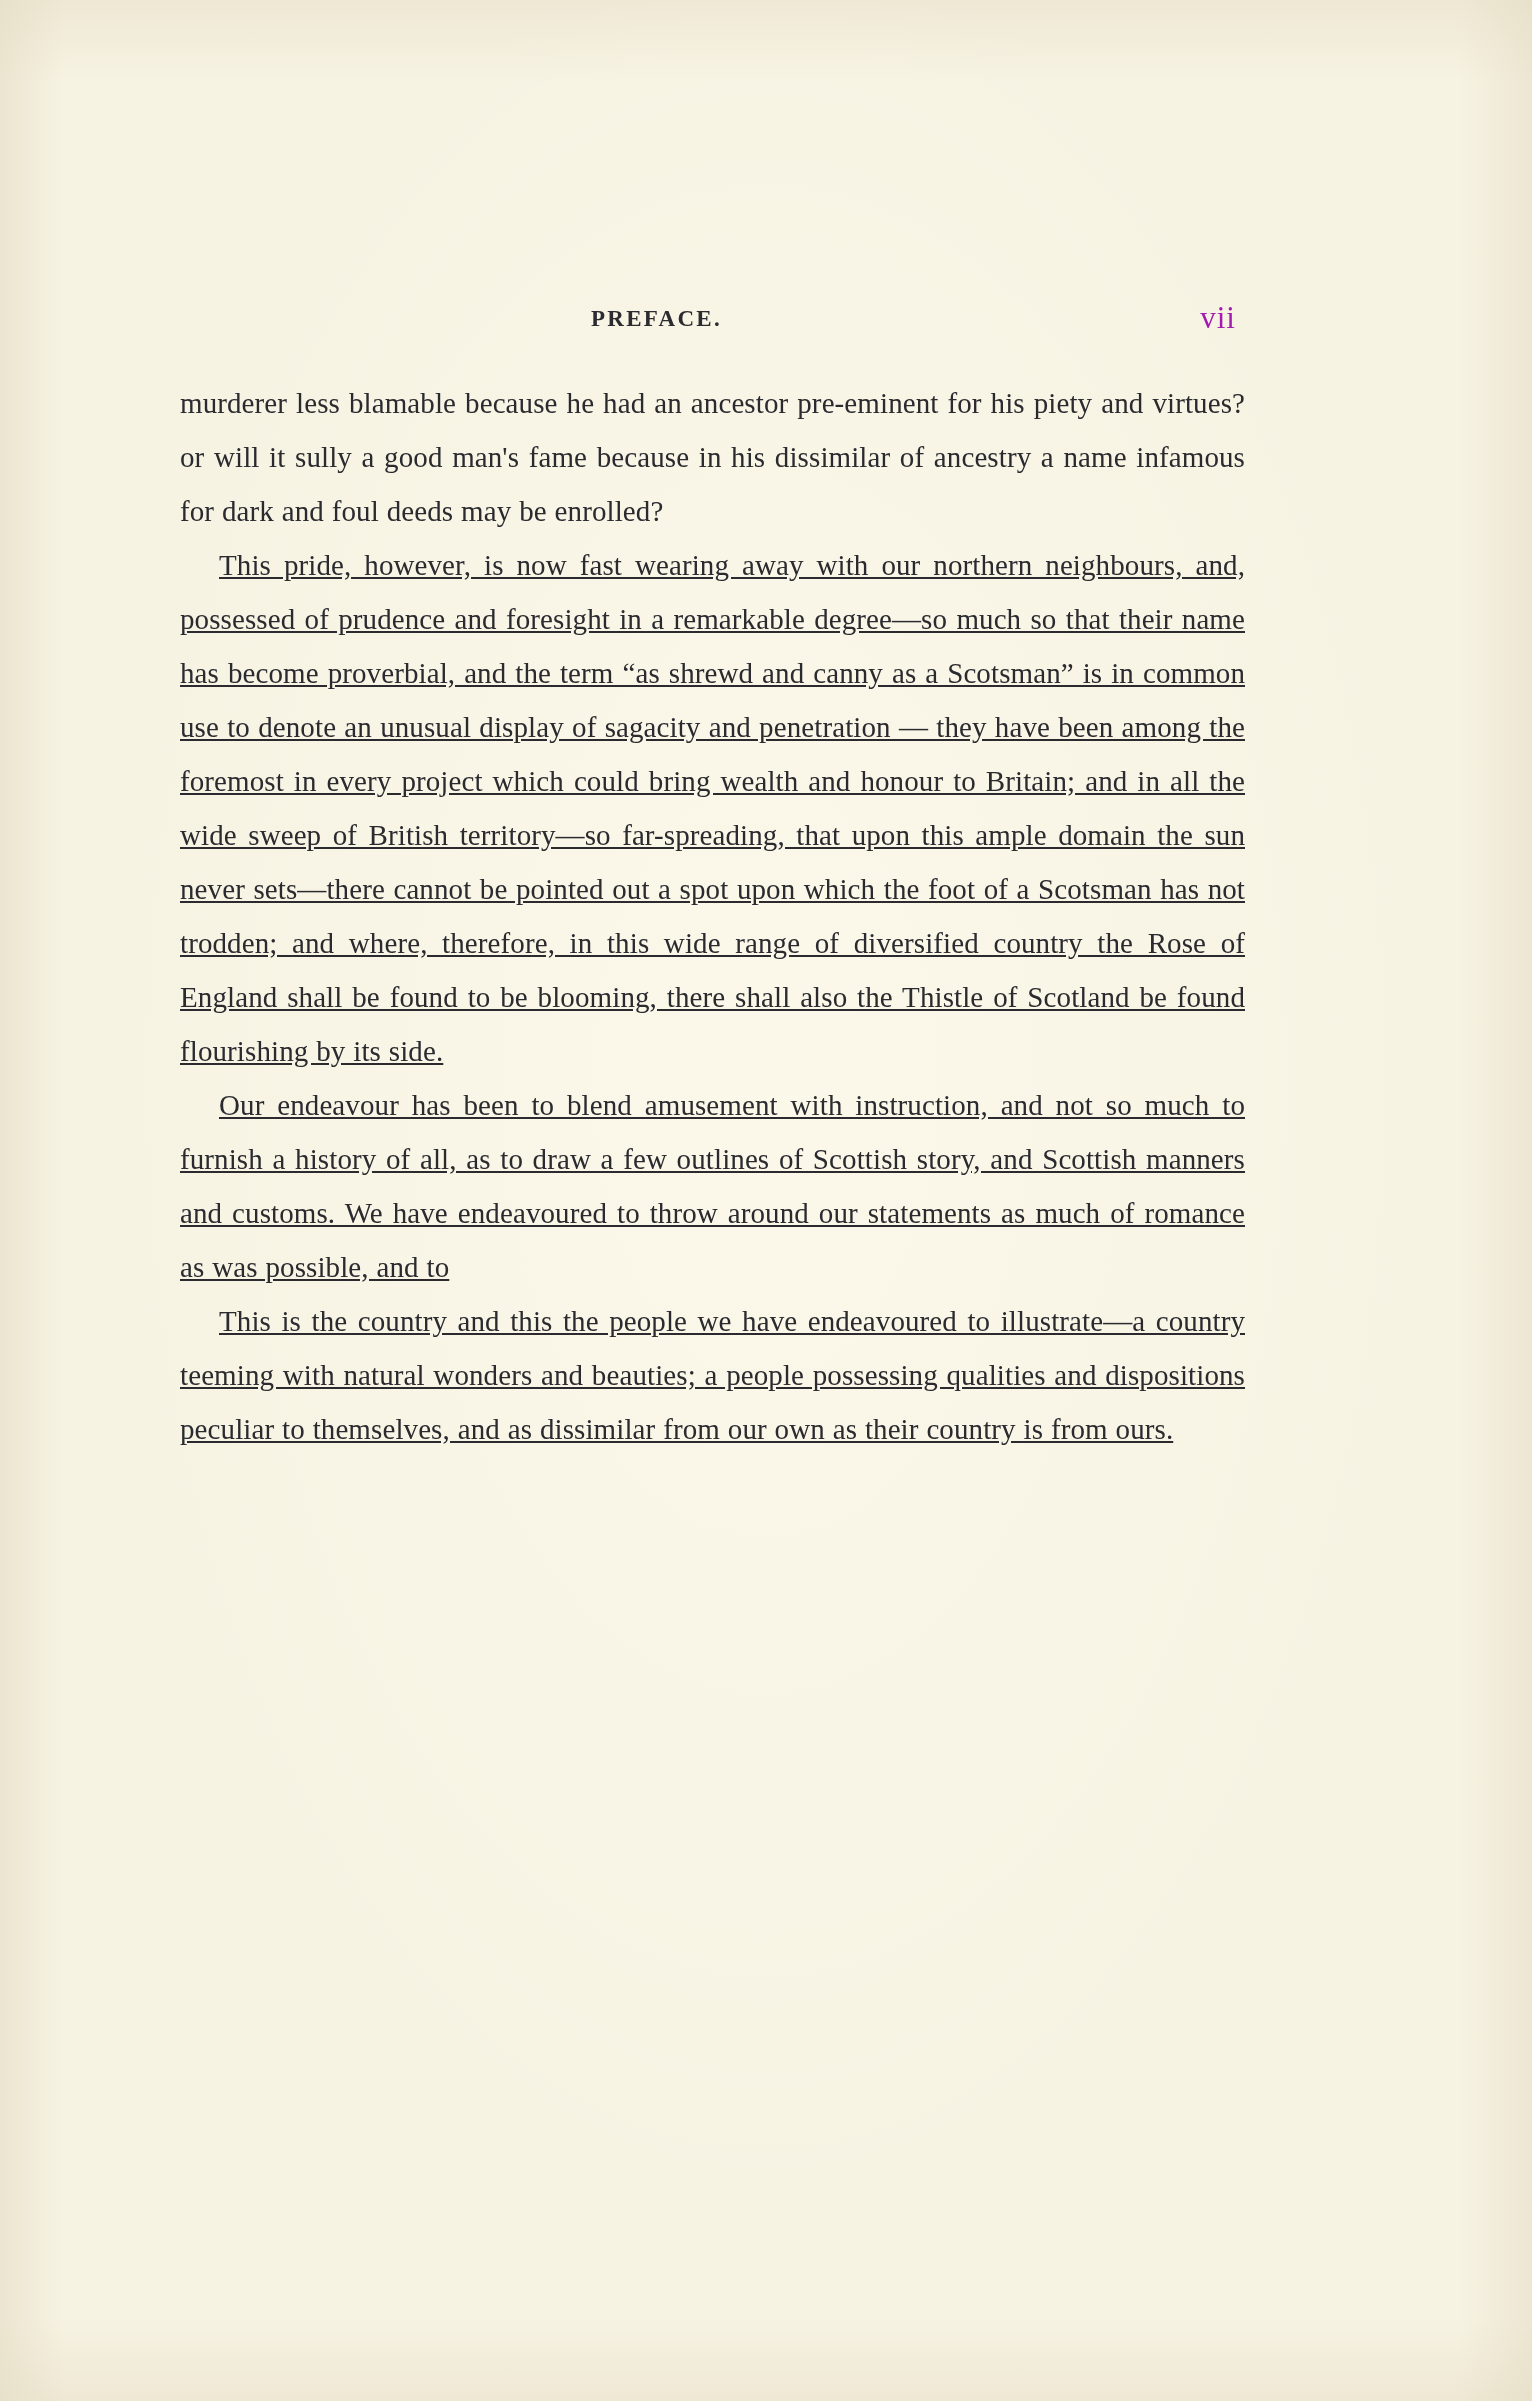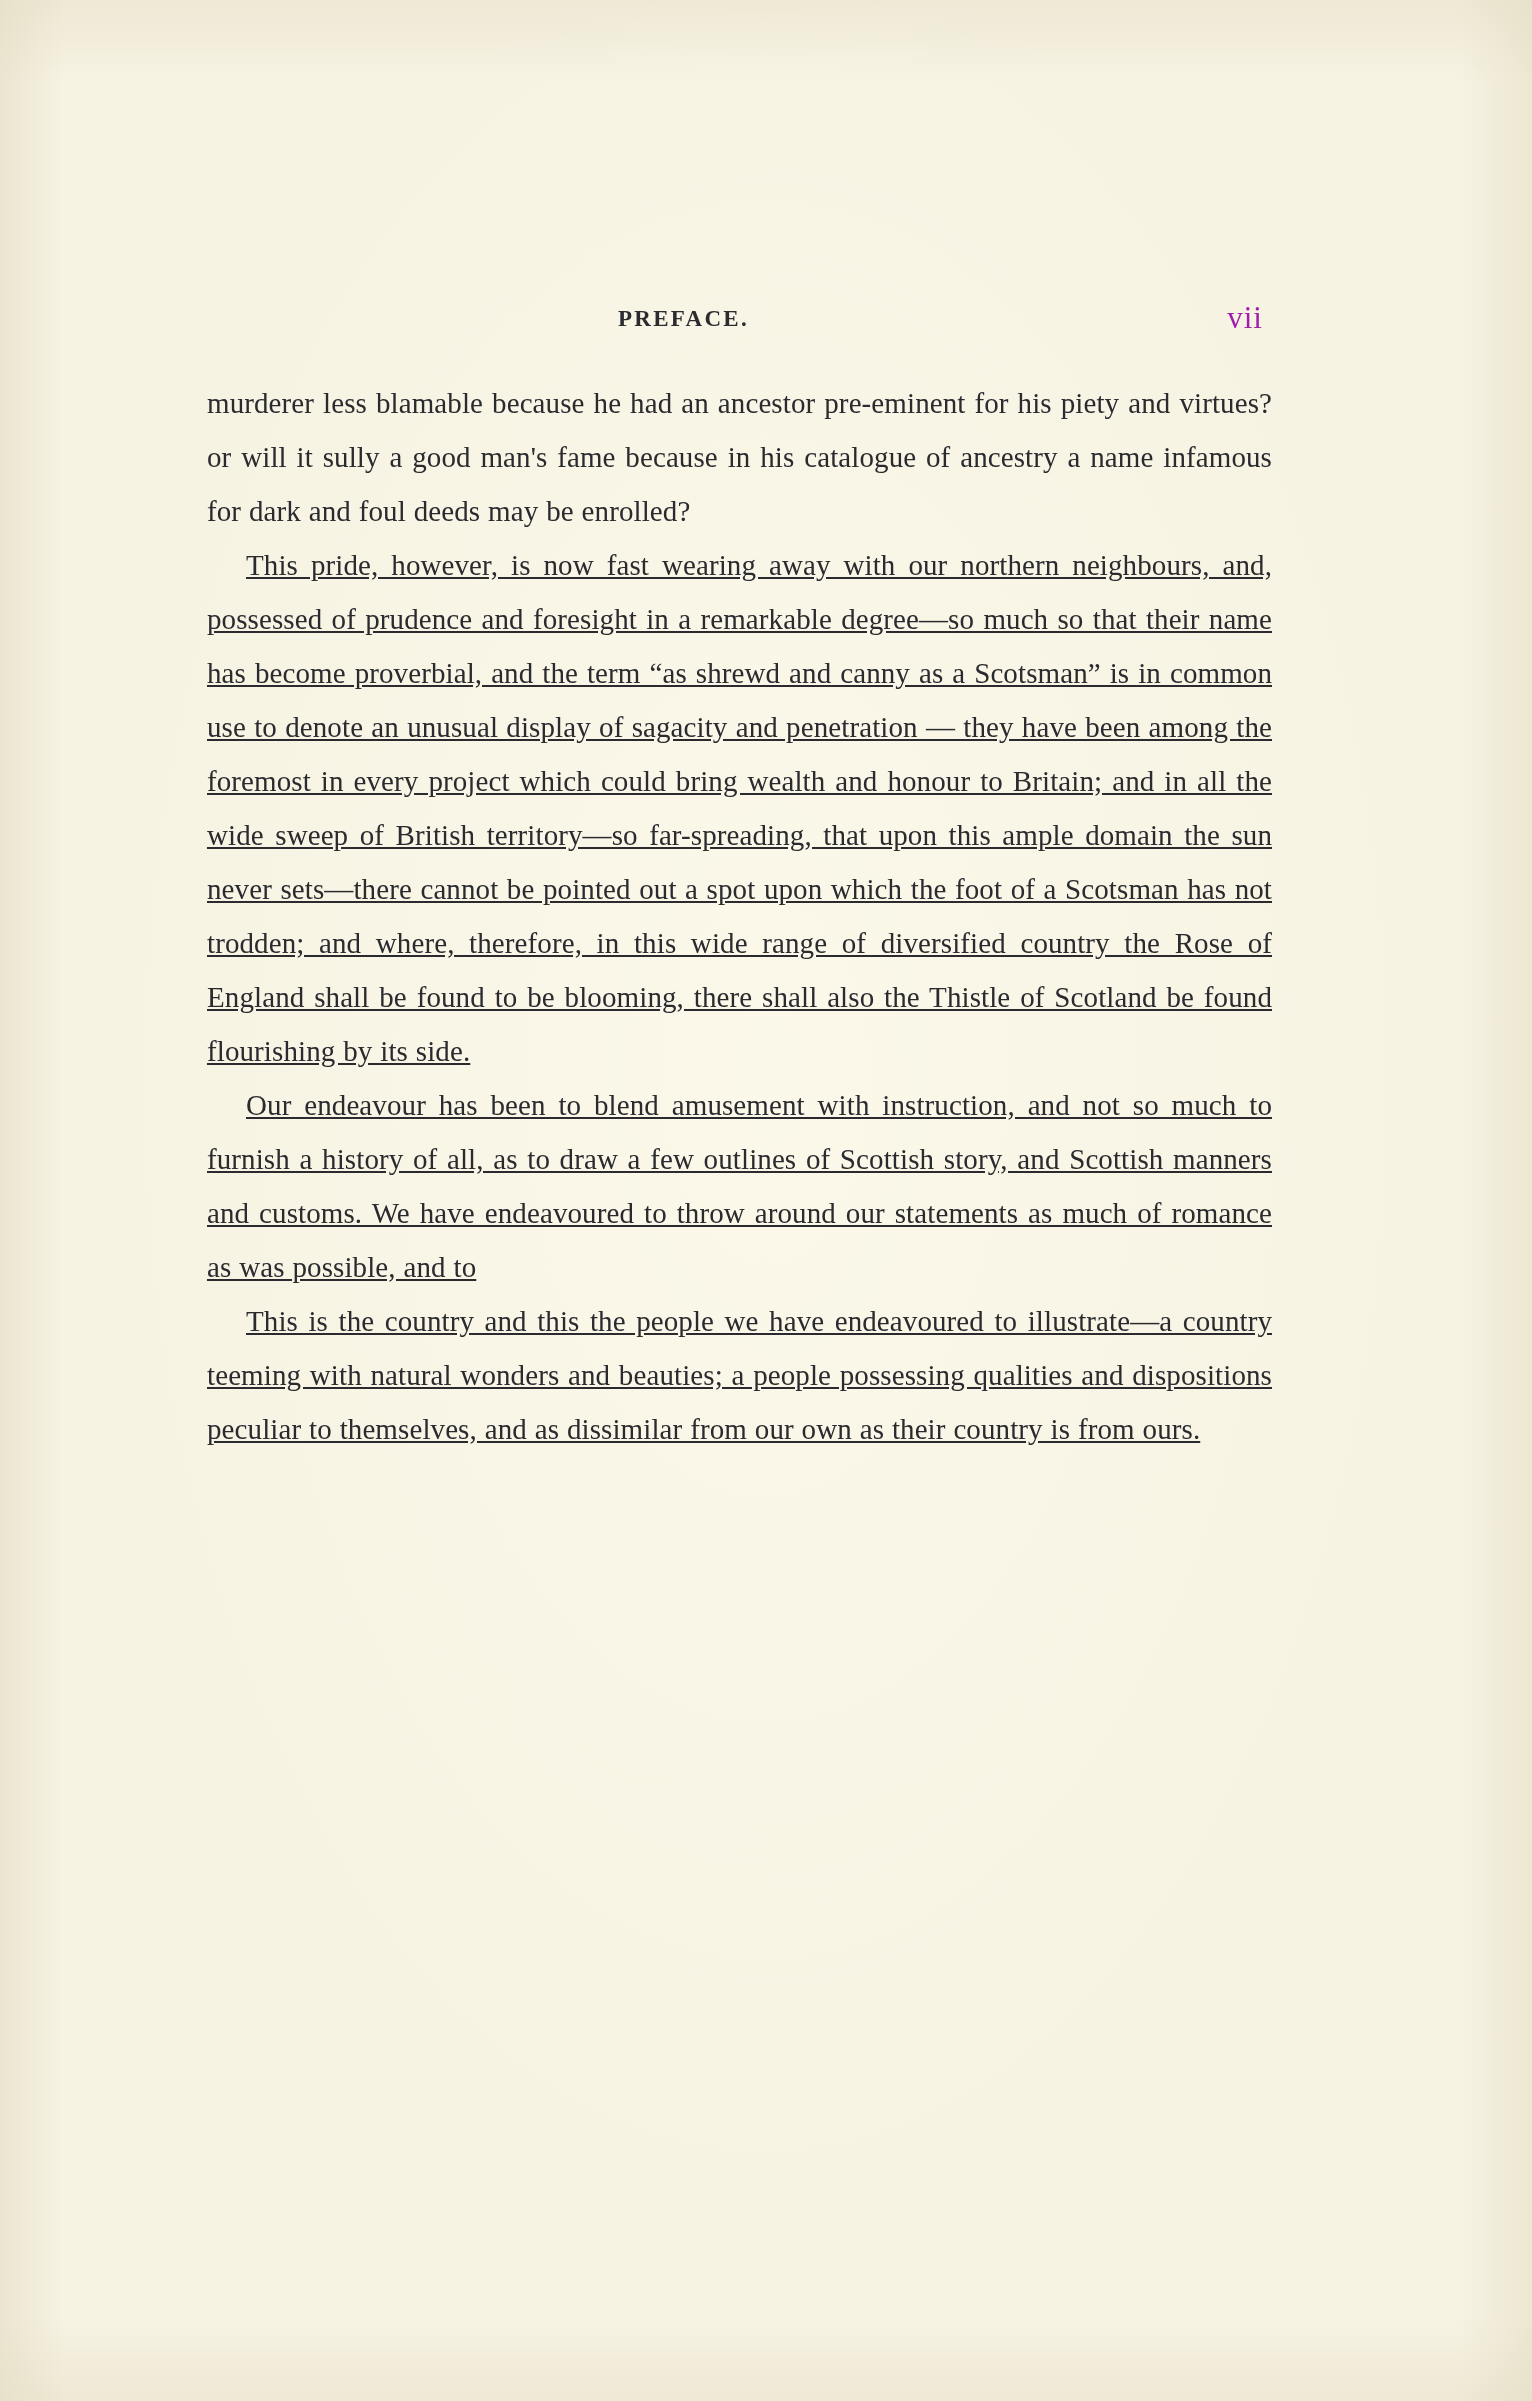--- a/index.html
+++ b/index.html
@@ -25,21 +25,21 @@
     pointer-events: none;
     background:
       radial-gradient(ellipse at 50% 45%, rgba(255,253,240,0.55) 0%, rgba(247,243,227,0) 62%),
       linear-gradient(to right, rgba(226,218,193,0.55) 0px, rgba(247,243,227,0) 65px),
       linear-gradient(to left, rgba(226,218,193,0.5) 0px, rgba(247,243,227,0) 74px),
       linear-gradient(to bottom, rgba(229,221,197,0.5) 0px, rgba(247,243,227,0) 83px),
       linear-gradient(to top, rgba(229,221,197,0.5) 0px, rgba(247,243,227,0) 83px);
   }
   .content {
     position: absolute;
-    left: 207px;
+    left: 180px;
     top: 306px;
     width: 1065px;
   }
   .running-head {
     position: relative;
     height: 48px;
     margin-bottom: 22px;
   }
   .running-head .title {
     position: absolute;
@@ -85,20 +85,20 @@
 <body>
 
 <div class="page">
   <div class="content">
 
     <div class="running-head">
       <span class="title">PREFACE.</span>
       <span class="folio">vii</span>
     </div>
 
-    <p class="body-par">murderer less blamable because he had an ancestor pre-eminent for his piety and virtues? or will it sully a good man's fame because in his catalogue of ancestry a name infamous for dark and foul deeds may be enrolled?</p>
+    <p class="body-par">murderer less blamable because he had an ancestor pre-eminent for his piety and virtues? or will it sully a good man's fame because in his dissimilar of ancestry a name infamous for dark and foul deeds may be enrolled?</p>
     <p class="body-par indent">This pride, however, is now fast wearing away with our northern neighbours, and, possessed of prudence and foresight in a remarkable degree—so much so that their name has become proverbial, and the term “as shrewd and canny as a Scotsman” is in common use to denote an unusual display of sagacity and penetration — they have been among the foremost in every project which could bring wealth and honour to Britain; and in all the wide sweep of British territory—so far-spreading, that upon this ample domain the sun never sets—there cannot be pointed out a spot upon which the foot of a Scotsman has not trodden; and where, therefore, in this wide range of diversified country the Rose of England shall be found to be blooming, there shall also the Thistle of Scotland be found flourishing by its side.</p>
     <p class="body-par indent last-line-loose">Our endeavour has been to blend amusement with instruction, and not so much to furnish a history of all, as to draw a few outlines of Scottish story, and Scottish manners and customs. We have endeavoured to throw around our statements as much of romance as was possible, and to</p>
     <p class="body-par indent">This is the country and this the people we have endeavoured to illustrate—a country teeming with natural wonders and beauties; a people possessing qualities and dispositions peculiar to themselves, and as dissimilar from our own as their country is from ours.</p>
 
   </div>
 </div>
 
 
 </body></html>

